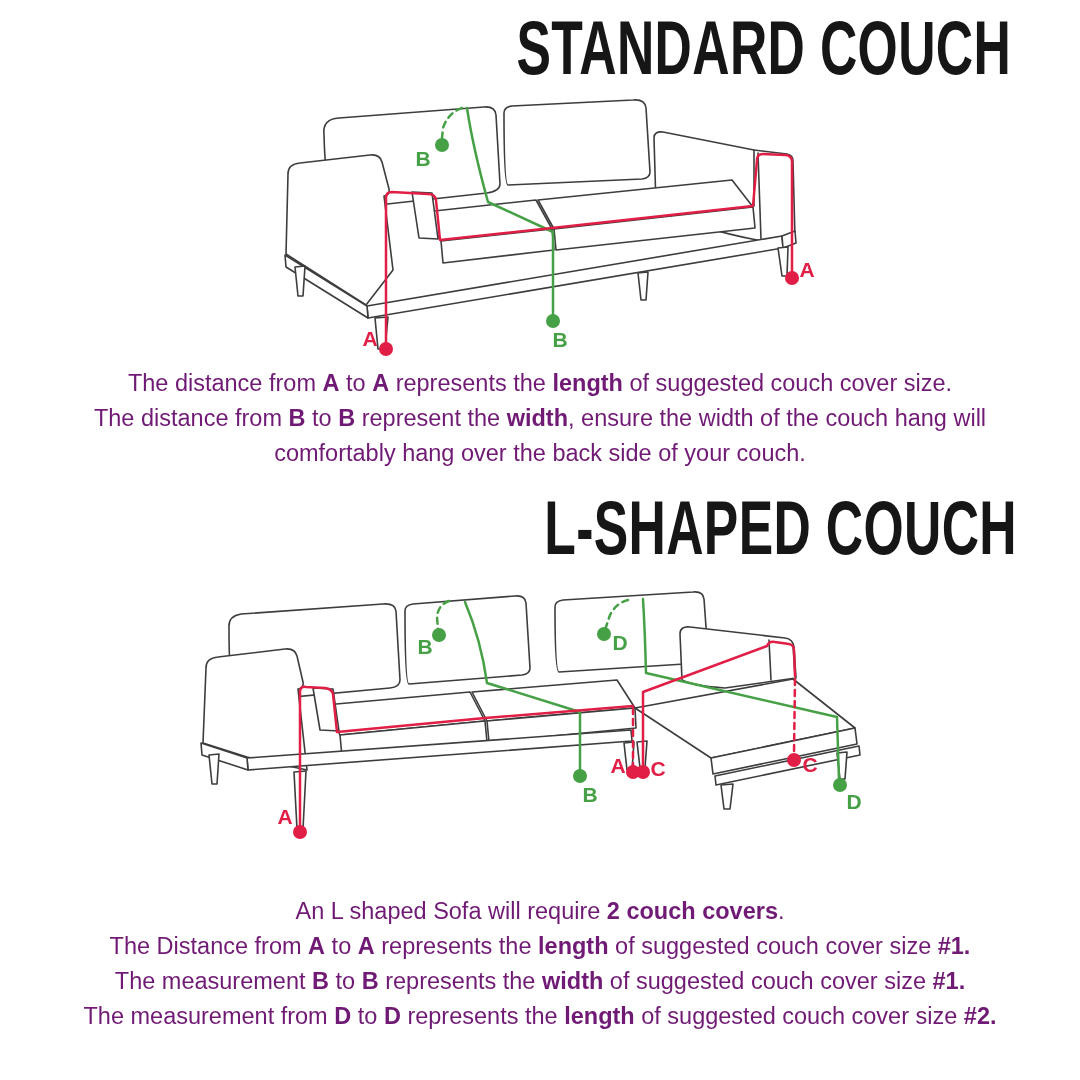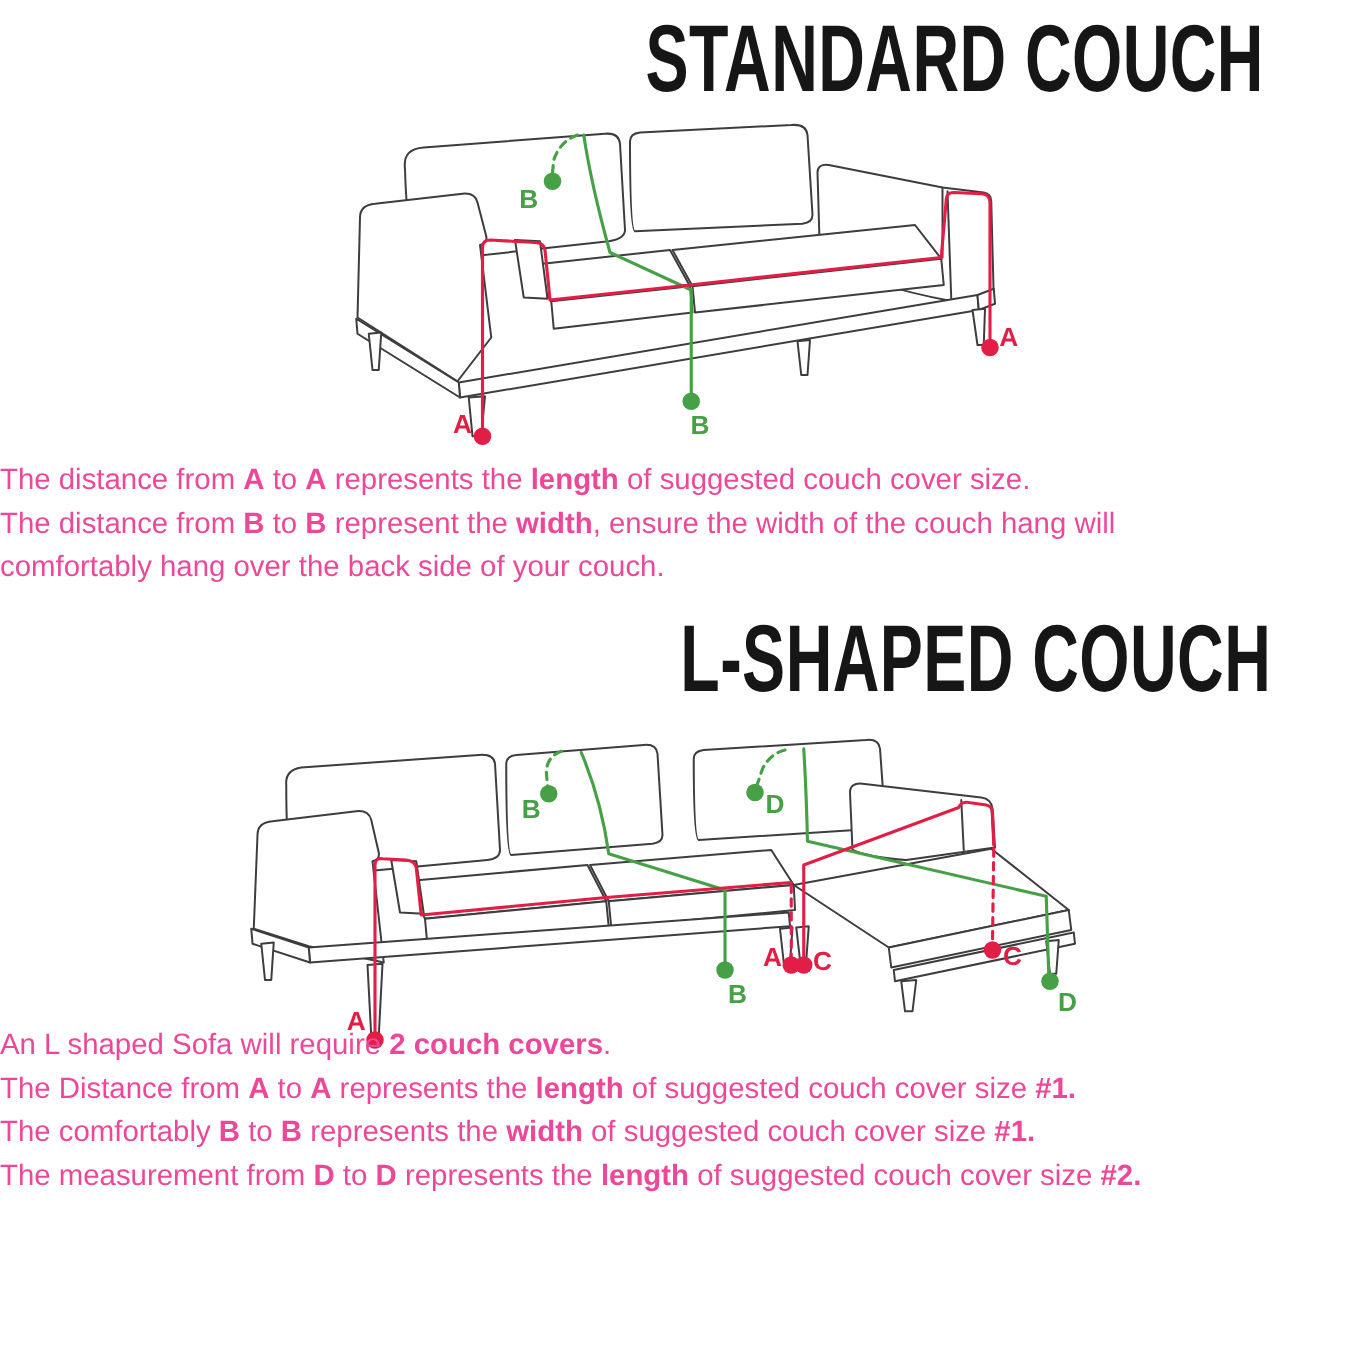--- a/index.html
+++ b/index.html
@@ -4,22 +4,22 @@
 <style>
   html,body{margin:0;padding:0;}
   body{
     width:1080px;height:1080px;position:relative;overflow:hidden;
     background:var(--bg,#fff);color:var(--ink,#111);
     font-family:"Liberation Sans", sans-serif;
   }
   .title{position:absolute;left:0;width:1080px;text-align:right;font-weight:700;line-height:1;margin-left:48px;}
   .title .inner{display:inline-block;transform:scaleX(0.68);transform-origin:50% 50%;
     font-size:76px;letter-spacing:0.5px;white-space:nowrap;}
-  .para{position:absolute;left:0;width:1080px;
-    font-size:23.5px;line-height:35px;color:#ec4899;}
+  .para{position:absolute;left:0;width:1080px;text-align:center;
+    font-size:23.5px;line-height:35px;color:#701a75;}
   .para .tline{white-space:nowrap;}
   .para .b{font-weight:700;}
   svg{position:absolute;}
   .sketch path{stroke:var(--sketch,#3d3d3d);stroke-width:1.6;fill:#fff;
     stroke-linejoin:round;stroke-linecap:round;}
   .sketch path.noline{fill:none;}
   .mline{fill:none;stroke-width:2.5;stroke-linejoin:round;stroke-linecap:round;}
   .red{stroke:var(--red,#e11e46);}
   .green{stroke:var(--green,#46a046);}
   .dash{stroke-dasharray:6 5;}
@@ -152,18 +152,18 @@
   <g>
     <path class="mline red" d="M478,190 L478,112 L602,66 Q604,61 610,62 L624,64 Q629,65 629,70 L630,96"></path>
     <path class="mline red dash" d="M630,99 L629,174"></path>
     <circle class="dotr" cx="478" cy="192" r="7"></circle>
     <circle class="dotr" cx="629" cy="180" r="7"></circle>
     <text class="mlabel lred" x="493" y="196" text-anchor="middle">C</text>
     <text class="mlabel lred" x="645" y="192" text-anchor="middle">C</text>
   </g>
 </svg>
 
-<div class="para" style="top:818px;">
+<div class="para" style="top:894px;">
     <div class="tline"><span>An L shaped Sofa will require </span><span class="b">2 couch covers</span><span>.</span></div>
     <div class="tline"><span>The Distance from </span><span class="b">A</span><span> to </span><span class="b">A</span><span> represents the </span><span class="b">length</span><span> of suggested couch cover size </span><span class="b">#1.</span></div>
-    <div class="tline"><span>The comfortably </span><span class="b">B</span><span> to </span><span class="b">B</span><span> represents the </span><span class="b">width</span><span> of suggested couch cover size </span><span class="b">#1.</span></div>
+    <div class="tline"><span>The measurement </span><span class="b">B</span><span> to </span><span class="b">B</span><span> represents the </span><span class="b">width</span><span> of suggested couch cover size </span><span class="b">#1.</span></div>
     <div class="tline"><span>The measurement from </span><span class="b">D</span><span> to </span><span class="b">D</span><span> represents the </span><span class="b">length</span><span> of suggested couch cover size </span><span class="b">#2.</span></div>
   </div>
 
 </body></html>

